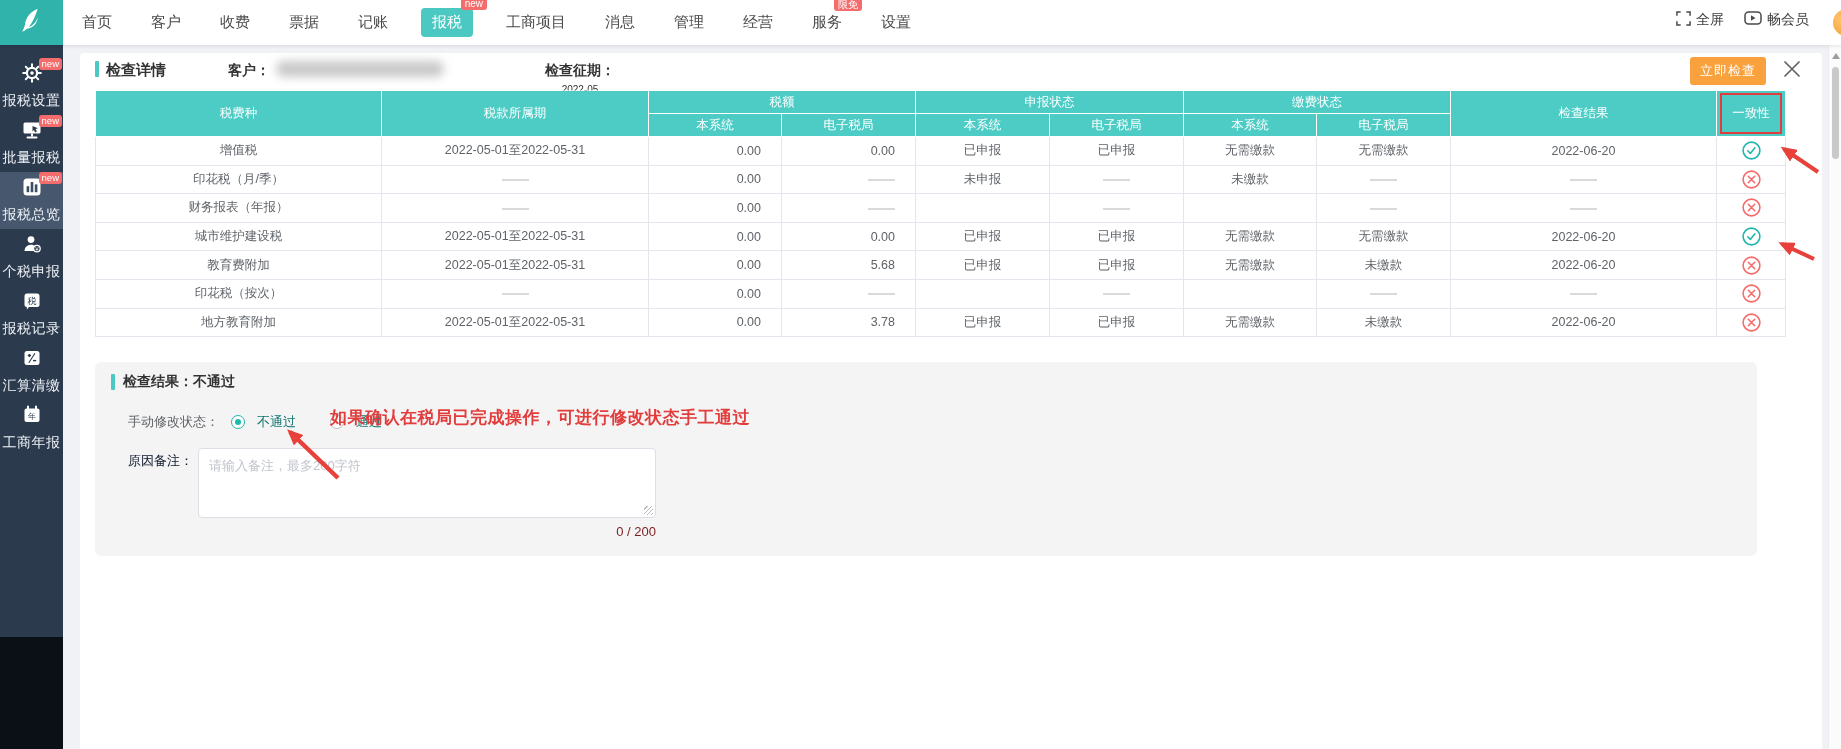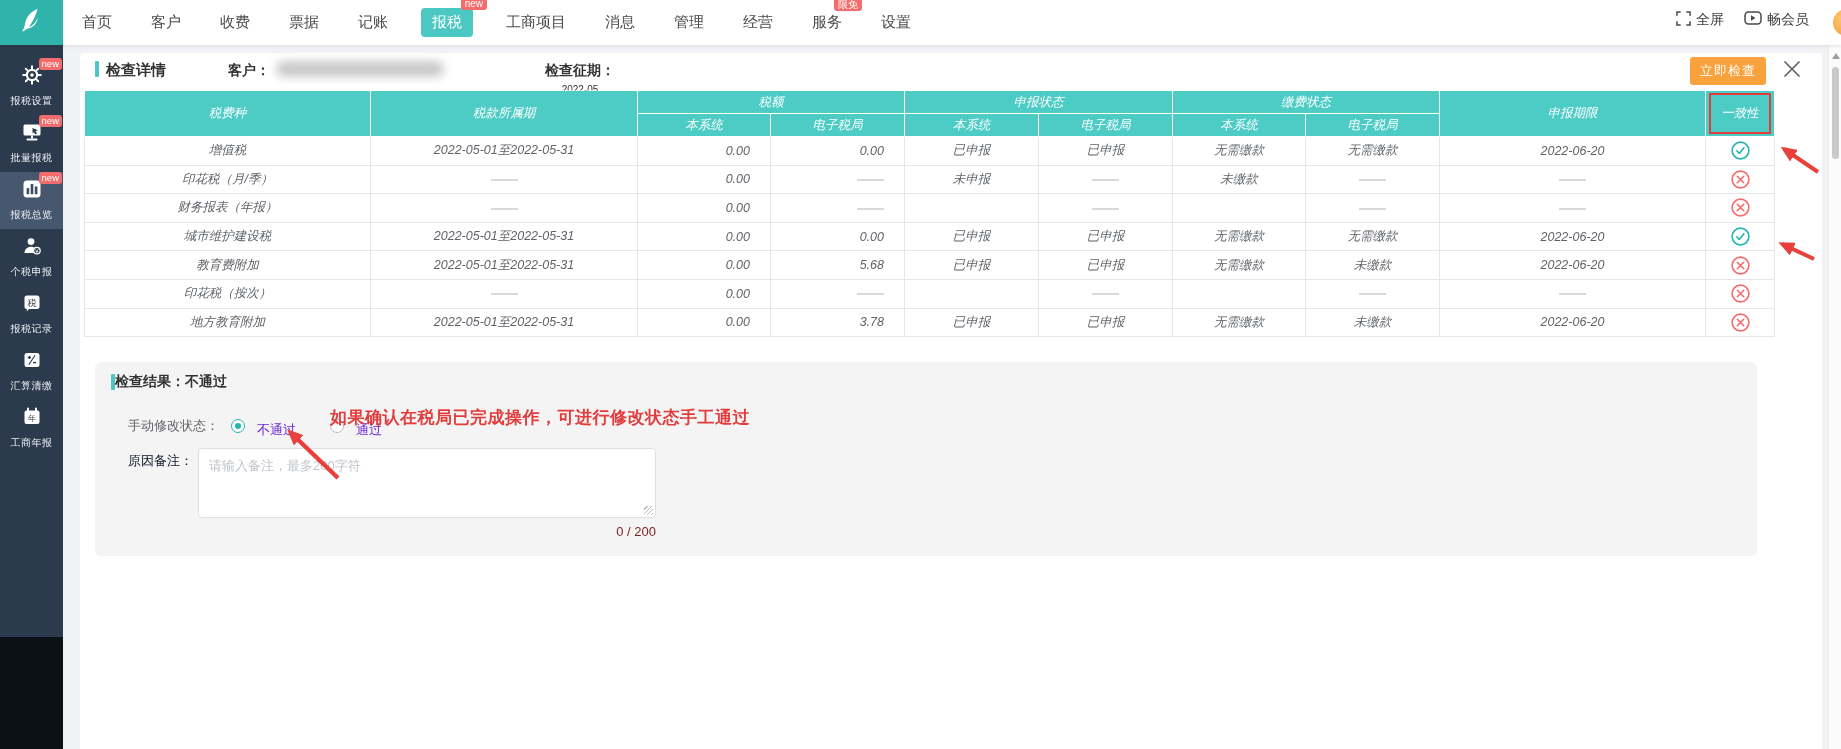--- a/index.html
+++ b/index.html
@@ -20,21 +20,21 @@
   .nav-tool { display:flex; align-items:center; gap:5px; font-size:14px; color:#3f3f3f; cursor:pointer; }
   .avatar { position:absolute; left:1833px; top:9px; width:27px; height:27px; border-radius:50%;
             background:radial-gradient(circle at 35% 35%, #ffc66e, #f29a2e); z-index:31; }
 
   
   .sidebar { position:absolute; left:0; top:45px; width:63px; height:704px; background:#2c3a4d; z-index:20; }
   .side-list { padding-top:13px; display:flex; flex-direction:column; }
   .side-item { position:relative; height:57px; display:flex; flex-direction:column; align-items:center;
                justify-content:center; gap:5px; cursor:pointer; }
   .side-item.active { background:#47586e; }
-  .side-label { font-size:10px; color:#eef3f8; letter-spacing:.5px; }
+  .side-label { font-size:14px; color:#eef3f8; letter-spacing:.5px; }
   .side-badge { position:absolute; top:0px; right:1px; background:#f56c6c; color:#fff; font-size:9.5px;
                 line-height:12px; padding:0 3px; border-radius:3px; }
   .side-dark { position:absolute; left:0; top:592px; width:63px; height:112px; background:#0b1017; }
 
   
   .card { position:absolute; left:80px; top:53px; width:1742px; height:696px; background:#fff;
           border-radius:4px 4px 0 0; }
 
   
   .tealbar { position:absolute; width:4px; height:16px; background:#4bc8c1; border-radius:1px; }
@@ -45,45 +45,45 @@
                  border-radius:8px; filter:blur(5px); }
   .period-wrap { position:absolute; left:545px; top:62px; display:flex; gap:4px; align-items:center;flex-direction:column; }
   .period-value { font-size:10px; color:#333; }
   .check-btn { position:absolute; left:1690px; top:57px; width:76px; height:28px; background:#f9a23d;
                border:none; border-radius:3px; color:#fff; font-size:13px; cursor:pointer;
                font-family:Liberation Sans, sans-serif; letter-spacing:1px; }
   .close-btn { position:absolute; left:1780px; top:58px; width:24px; height:24px; cursor:pointer;
                display:flex; align-items:center; justify-content:center; background:none; border:none; }
 
   
-  .tax-table { position:absolute; left:84px; top:90px; width:1690px; border-collapse:collapse;
-               table-layout:fixed; font-size:12.5px;font-style:italic; }
+  .tax-table { position:absolute; left:95px; top:90px; width:1690px; border-collapse:collapse;
+               table-layout:fixed; font-size:12.5px; }
   .tax-table th { background:#4cccc5; color:#fff; font-weight:normal; height:23px;
                   border:1px solid rgba(255,255,255,.55); position:relative; }
   .tax-table td { border:1px solid #e3e6ec; height:28.6px; color:#5f6368; text-align:center;
                   background:#fff; overflow:hidden; white-space:nowrap; }
   .td-right { text-align:right !important; padding-right:20px; }
   .dash { display:inline-block; width:27px; height:2px; background:#d9d9d9; vertical-align:middle; }
   .red-frame { position:absolute; inset:2px 3px; border:2px solid #e23c3c; pointer-events:none; }
   .c-icon { display:inline-flex; vertical-align:middle; cursor:default; }
 
   
   .result-panel { position:absolute; left:95px; top:362px; width:1662px; height:194px;
                   background:#f4f4f5; border-radius:6px; }
-  .rp-title { position:absolute; left:16px; top:11px; display:flex; align-items:center; 
+  .rp-title { position:absolute; left:16px; top:11px; display:flex; align-items:center; gap:8px;
               font-size:14px; font-weight:bold; color:#333; }
   .rp-bar { width:4px; height:16px; background:#4bc8c1; border-radius:1px; }
   .radio-row { position:absolute; left:33px; top:51px; display:flex; align-items:center; gap:12px;
                font-size:13px; color:#606266; }
   .radio { width:14px; height:14px; border-radius:50%; background:#fff; display:inline-flex;
            align-items:center; justify-content:center; cursor:pointer; }
   .radio.sel { border:1px solid #20b7ae; }
   .radio.sel::after { content:""; width:6px; height:6px; border-radius:50%; background:#20b7ae; }
   .radio.unsel { border:1px solid #b9bdc5; }
-  .radio-label { color:#6d28d9; cursor:pointer;margin-top:8px; }
+  .radio-label { color:#0f766e; cursor:pointer; }
   .gap18 { width:10px; }
   .annotation { position:absolute; left:235px; top:44px; font-size:17px; color:#e23c3c; font-weight:600;
                 letter-spacing:.5px; white-space:nowrap; }
   .remark-label { position:absolute; left:33px; top:90px; font-size:13px; color:#0f172a; }
   .remark-area { position:absolute; left:103px; top:86px; width:458px; height:70px; background:#fff;
                  border:1px solid #dcdfe6; border-radius:4px; resize:none; padding:8px 10px;
                  font-size:13px; font-family:inherit; color:#333; outline:none; }
   .remark-area::placeholder { color:#c0c4cc; }
   .grip { position:absolute; left:549px; top:144px; width:9px; height:9px; pointer-events:none;
           background:repeating-linear-gradient(135deg, transparent 0 2px, #b9b9b9 2px 3px); }
@@ -261,21 +261,21 @@
     <col style="width:266px">
       <col style="width:69px">
   </colgroup>
   <thead>
     <tr>
       <th rowspan="2">税费种</th>
       <th rowspan="2">税款所属期</th>
       <th colspan="2">税额</th>
       <th colspan="2">申报状态</th>
       <th colspan="2">缴费状态</th>
-      <th rowspan="2">申报期限</th>
+      <th rowspan="2">检查结果</th>
       <th rowspan="2">
         <span>一致性</span>
         <span class="red-frame"></span>
       </th>
     </tr>
     <tr>
       <th>本系统</th>
       <th>电子税局</th>
       <th>本系统</th>
       <th>电子税局</th>

